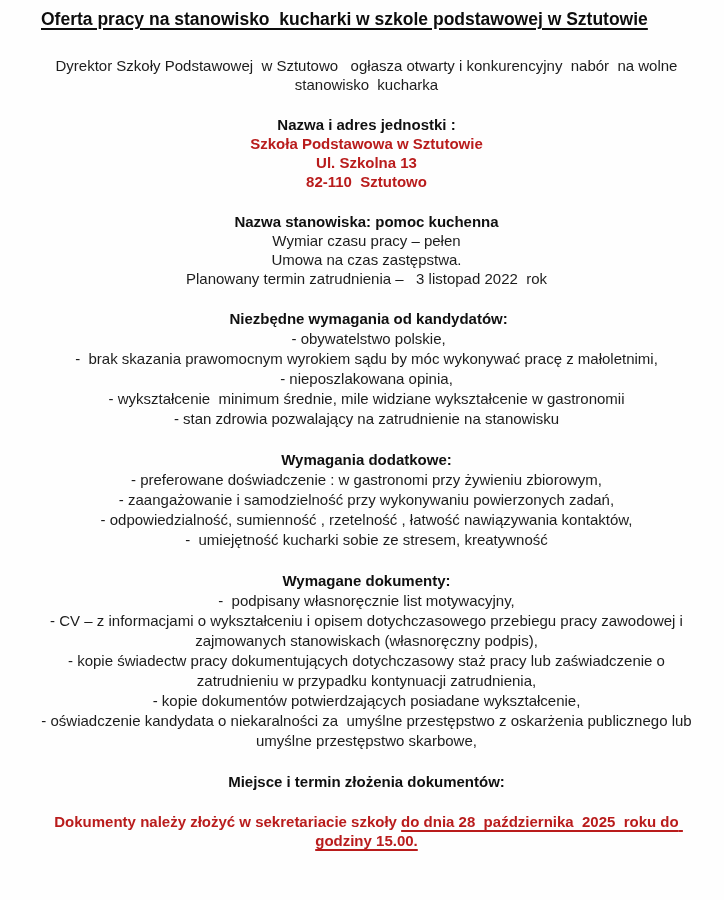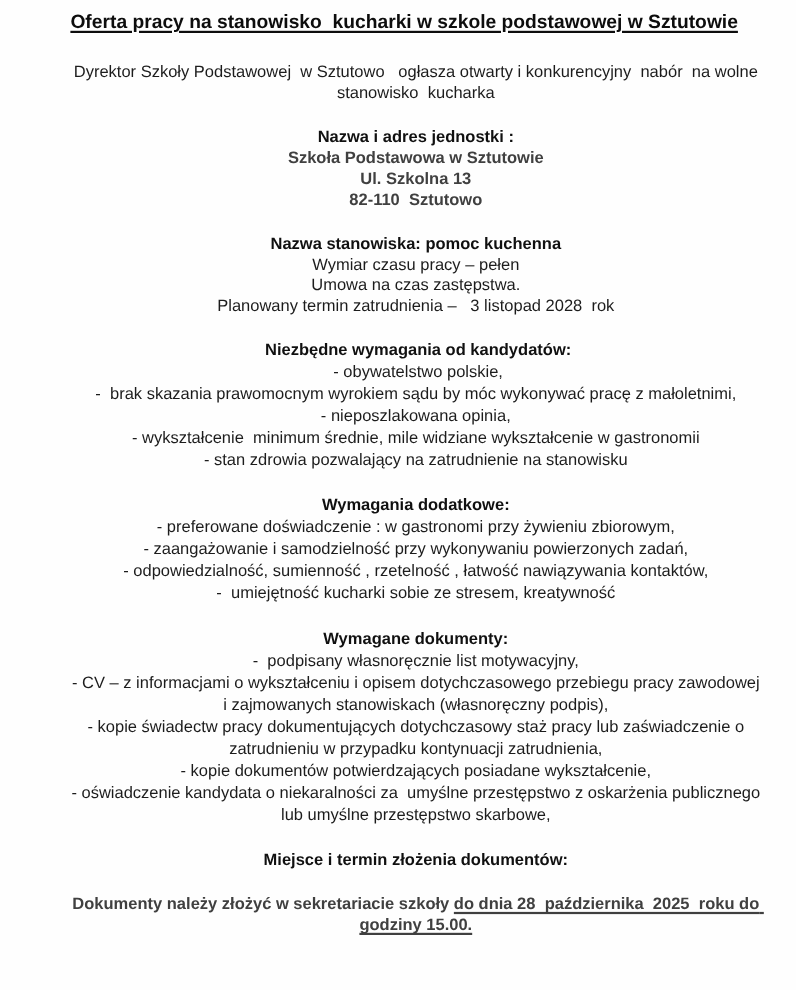--- a/index.html
+++ b/index.html
@@ -5,21 +5,21 @@
   html, body {
     margin: 0;
     padding: 0;
     background: #ffffff;
   }
   .page {
     width: 724px;
     height: 900px;
     box-sizing: border-box;
     background: #fefefe;
-    padding: 8px 32px 0 64px;
+    padding: 8px 32px 0 41px;
     font-family: "Liberation Sans", "DejaVu Sans", sans-serif;
     font-size: 15px;
     line-height: 19px;
     color: #1c1c1c;
     overflow: hidden;
   }
   p {
     margin: 0;
     white-space: pre-wrap;
     text-align: center;
@@ -40,21 +40,21 @@
   }
   .block-tight {
     margin: 0 0 14px 0;
   }
   .heading {
     font-weight: bold;
     color: #101010;
   }
   .bold-line {
     font-weight: bold;
-    color: #404040;
+    color: #b91c1c;
   }
   .underlined-part {
     text-decoration: underline;
     text-decoration-thickness: 1.5px;
     text-underline-offset: 3px;
   }
   .items p {
     line-height: 20px;
   }
 </style>
@@ -73,21 +73,21 @@
     <p class="heading">Nazwa i adres jednostki :</p>
     <p class="bold-line">Szkoła Podstawowa w Sztutowie</p>
     <p class="bold-line">Ul. Szkolna 13</p>
     <p class="bold-line">82-110  Sztutowo</p>
   </div>
 
   <div class="block">
     <p class="heading">Nazwa stanowiska: pomoc kuchenna</p>
     <p>Wymiar czasu pracy – pełen</p>
     <p>Umowa na czas zastępstwa.</p>
-    <p>Planowany termin zatrudnienia –   3 listopad 2028  rok</p>
+    <p>Planowany termin zatrudnienia –   3 listopad 2022  rok</p>
   </div>
 
   <div class="block items">
     <p class="heading"> Niezbędne wymagania od kandydatów:</p>
     <p> - obywatelstwo polskie,</p>
     <p>-  brak skazania prawomocnym wyrokiem sądu by móc wykonywać pracę z małoletnimi,</p>
     <p>- nieposzlakowana opinia,</p>
     <p>- wykształcenie  minimum średnie, mile widziane wykształcenie w gastronomii</p>
     <p>- stan zdrowia pozwalający na zatrudnienie na stanowisku</p>
   </div>

